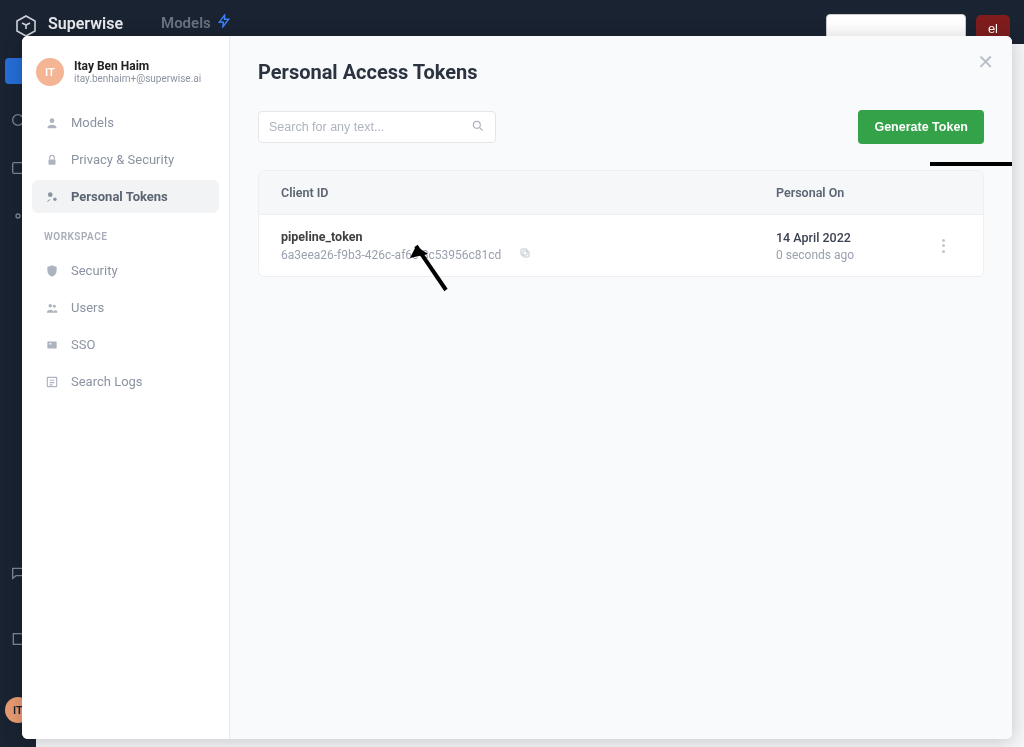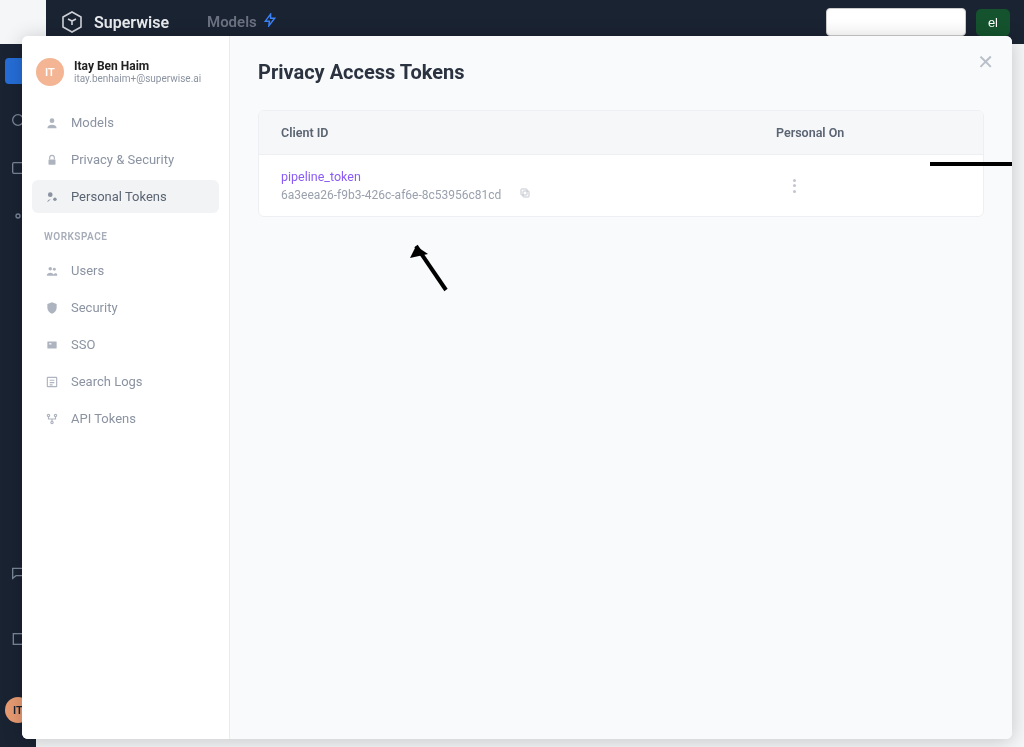--- a/index.html
+++ b/index.html
@@ -11,24 +11,23 @@
     overflow: hidden;
     position: relative;
   }
   
   .top-header {
     position: absolute;
     top: 0; left: 0; right: 0;
     height: 44px;
     background: #1a2332;
     display: flex;
-    align-items: center;
-    padding: 0 14px;
+    align-items: flex-start;
+    padding: 14px 14px;
     gap: 10px;
-    margin-left: 46px;
   }
   .logo-hex {
     width: 24px; height: 24px;
     display: flex; align-items: center; justify-content: center;
   }
   .brand {
     color: #e8eaed;
     font-weight: 600;
     font-size: 16px;
   }
@@ -48,21 +47,21 @@
     gap: 10px;
     align-items: center;
   }
   .header-search {
     width: 140px; height: 28px;
     background: #fff;
     border-radius: 4px;
     border: 1px solid #ccc;
   }
   .header-btn {
-    background: #14532d;
+    background: #7f1d1d;
     color: #fff;
     border-radius: 5px;
     padding: 6px 12px;
     font-size: 13px;
     border: none;
   }
   
   .left-rail {
     position: absolute;
     top: 44px; left: 0; bottom: 0;
@@ -138,20 +137,21 @@
     gap: 12px;
     padding: 9px 12px;
     font-size: 13px;
     color: #8b93a1;
     border-radius: 6px;
     cursor: pointer;
   }
   .nav-item.active {
     background: #f2f3f5;
     color: #5a6472;
+    font-weight: bold;
   }
   .nav-icon {
     width: 15px; height: 15px;
     display: flex;
     align-items: center;
     justify-content: center;
     color: #aeb4bf;
     flex-shrink: 0;
   }
   .nav-item.active .nav-icon { color: #8b93a1; }
@@ -238,21 +238,21 @@
   .col-client { flex: 0 0 495px; }
   .col-created { flex: 1; }
   .col-actions { flex: 0 0 36px; }
   .trow {
     display: flex;
     padding: 14px 22px;
     border-top: 1px solid #edeff2;
     font-size: 12.5px;
     align-items: center;
   }
-  .token-name { color: #8b5cf6; font-weight: 400; }
+  .token-name { color: #404040; font-weight: 700; }
   .token-id { color: #9aa1ad; font-size: 12px; margin-top: 3px; display: flex; align-items: center; gap: 18px; }
   .copy-icon { color: #c2c7cf; cursor: pointer; }
   .created-date { color: #3a4150; font-weight: 500; }
   .created-ago { color: #9aa1ad; font-size: 12px; margin-top: 3px; }
   .kebab { cursor: pointer; color: #aeb4bf; display: flex; flex-direction: column; gap: 2.5px; align-items: center; }
   .kebab span { width: 3px; height: 3px; background: #c2c7cf; border-radius: 50%; }
   
   .arrow-horiz {
     position: absolute;
     top: 120px; left: 700px;
@@ -354,92 +354,97 @@
           </svg>
         </span>
       <span>Personal Tokens</span>
     </div>
 
     <div class="section-label">WORKSPACE</div>
 
     <div class="nav-item">
       <span class="nav-icon">
           <svg width="14" height="14" viewBox="0 0 24 24" fill="#aeb4bf">
+            <path d="M12 2l8 3v6c0 5-3 9-8 11-5-2-8-6-8-11V5l8-3z"></path>
+          </svg>
+        </span>
+      <span>Security</span>
+    </div>
+    <div class="nav-item">
+      <span class="nav-icon">
+          <svg width="14" height="14" viewBox="0 0 24 24" fill="#aeb4bf">
             <circle cx="9" cy="8" r="3"></circle>
             <circle cx="16" cy="9" r="2.5"></circle>
             <path d="M3 20c0-3 3-5 6-5s6 2 6 5M14 20c0-2 2-4 4-4s3 1 3 4"></path>
           </svg>
         </span>
       <span>Users</span>
     </div>
     <div class="nav-item">
       <span class="nav-icon">
           <svg width="14" height="14" viewBox="0 0 24 24" fill="#aeb4bf">
-            <path d="M12 2l8 3v6c0 5-3 9-8 11-5-2-8-6-8-11V5l8-3z"></path>
-          </svg>
-        </span>
-      <span>Security</span>
-    </div>
-    <div class="nav-item">
-      <span class="nav-icon">
-          <svg width="14" height="14" viewBox="0 0 24 24" fill="#aeb4bf">
             <rect x="4" y="6" width="16" height="12" rx="1"></rect>
             <rect x="7" y="9" width="4" height="2" fill="#fff"></rect>
           </svg>
         </span>
       <span>SSO</span>
     </div>
     <div class="nav-item">
       <span class="nav-icon">
           <svg width="14" height="14" viewBox="0 0 24 24" fill="none" stroke="#aeb4bf" stroke-width="2">
             <rect x="4" y="4" width="16" height="16" rx="1"></rect>
             <path d="M8 9h8M8 13h8M8 17h5"></path>
           </svg>
         </span>
       <span>Search Logs</span>
-    </div>
-    <div class="nav-item">
-      <span class="nav-icon">
-          <svg width="14" height="14" viewBox="0 0 24 24" fill="none" stroke="#aeb4bf" stroke-width="2">
-            <circle cx="6" cy="6" r="2"></circle>
-            <circle cx="18" cy="6" r="2"></circle>
-            <circle cx="12" cy="18" r="2"></circle>
-            <path d="M6 8v4h12V8M12 12v4"></path>
-          </svg>
-        </span>
-      <span>API Tokens</span>
     </div>
   </div>
 
   <div class="main">
     <button class="close-btn">
       <span>✕</span>
     </button>
-    <h1 class="page-title">Privacy Access Tokens</h1>
-
+    <h1 class="page-title">Personal Access Tokens</h1>
+
+    <div class="controls-row">
+      <div class="search-box">
+        <input type="text" placeholder="Search for any text..." style="">
+        <span class="search-icon">
+          <svg width="14" height="14" viewBox="0 0 24 24" fill="none" stroke="#aeb4bf" stroke-width="2">
+              <circle cx="10" cy="10" r="6"></circle>
+              <path d="M20 20l-5-5"></path>
+            </svg>
+        </span>
+      </div>
+      <button class="generate-btn">Generate Token</button>
+    </div>
 
     <div class="table">
       <div class="thead">
         <div class="col-client">Client ID</div>
         <div class="col-created">Personal On</div>
         <div class="col-actions"></div>
       </div>
       <div class="trow">
         <div class="col-client">
           <div class="token-name">pipeline_token</div>
           <div class="token-id">
             <span>6a3eea26-f9b3-426c-af6e-8c53956c81cd</span>
             <span class="copy-icon">
               <svg width="12" height="12" viewBox="0 0 24 24" fill="none" stroke="#c2c7cf" stroke-width="2">
                   <rect x="8" y="8" width="12" height="12" rx="1"></rect>
                   <rect x="4" y="4" width="12" height="12" rx="1"></rect>
                 </svg>
             </span>
           </div>
         </div>
+        <div class="col-created">
+          <div class="created-date">14 April 2022</div>
+          <div class="created-ago">0 seconds ago</div>
+        </div>
         <div class="col-actions">
           <div class="kebab">
             <span></span>
               <span></span>
               <span></span>
           </div>
         </div>
       </div>
     </div>
 

